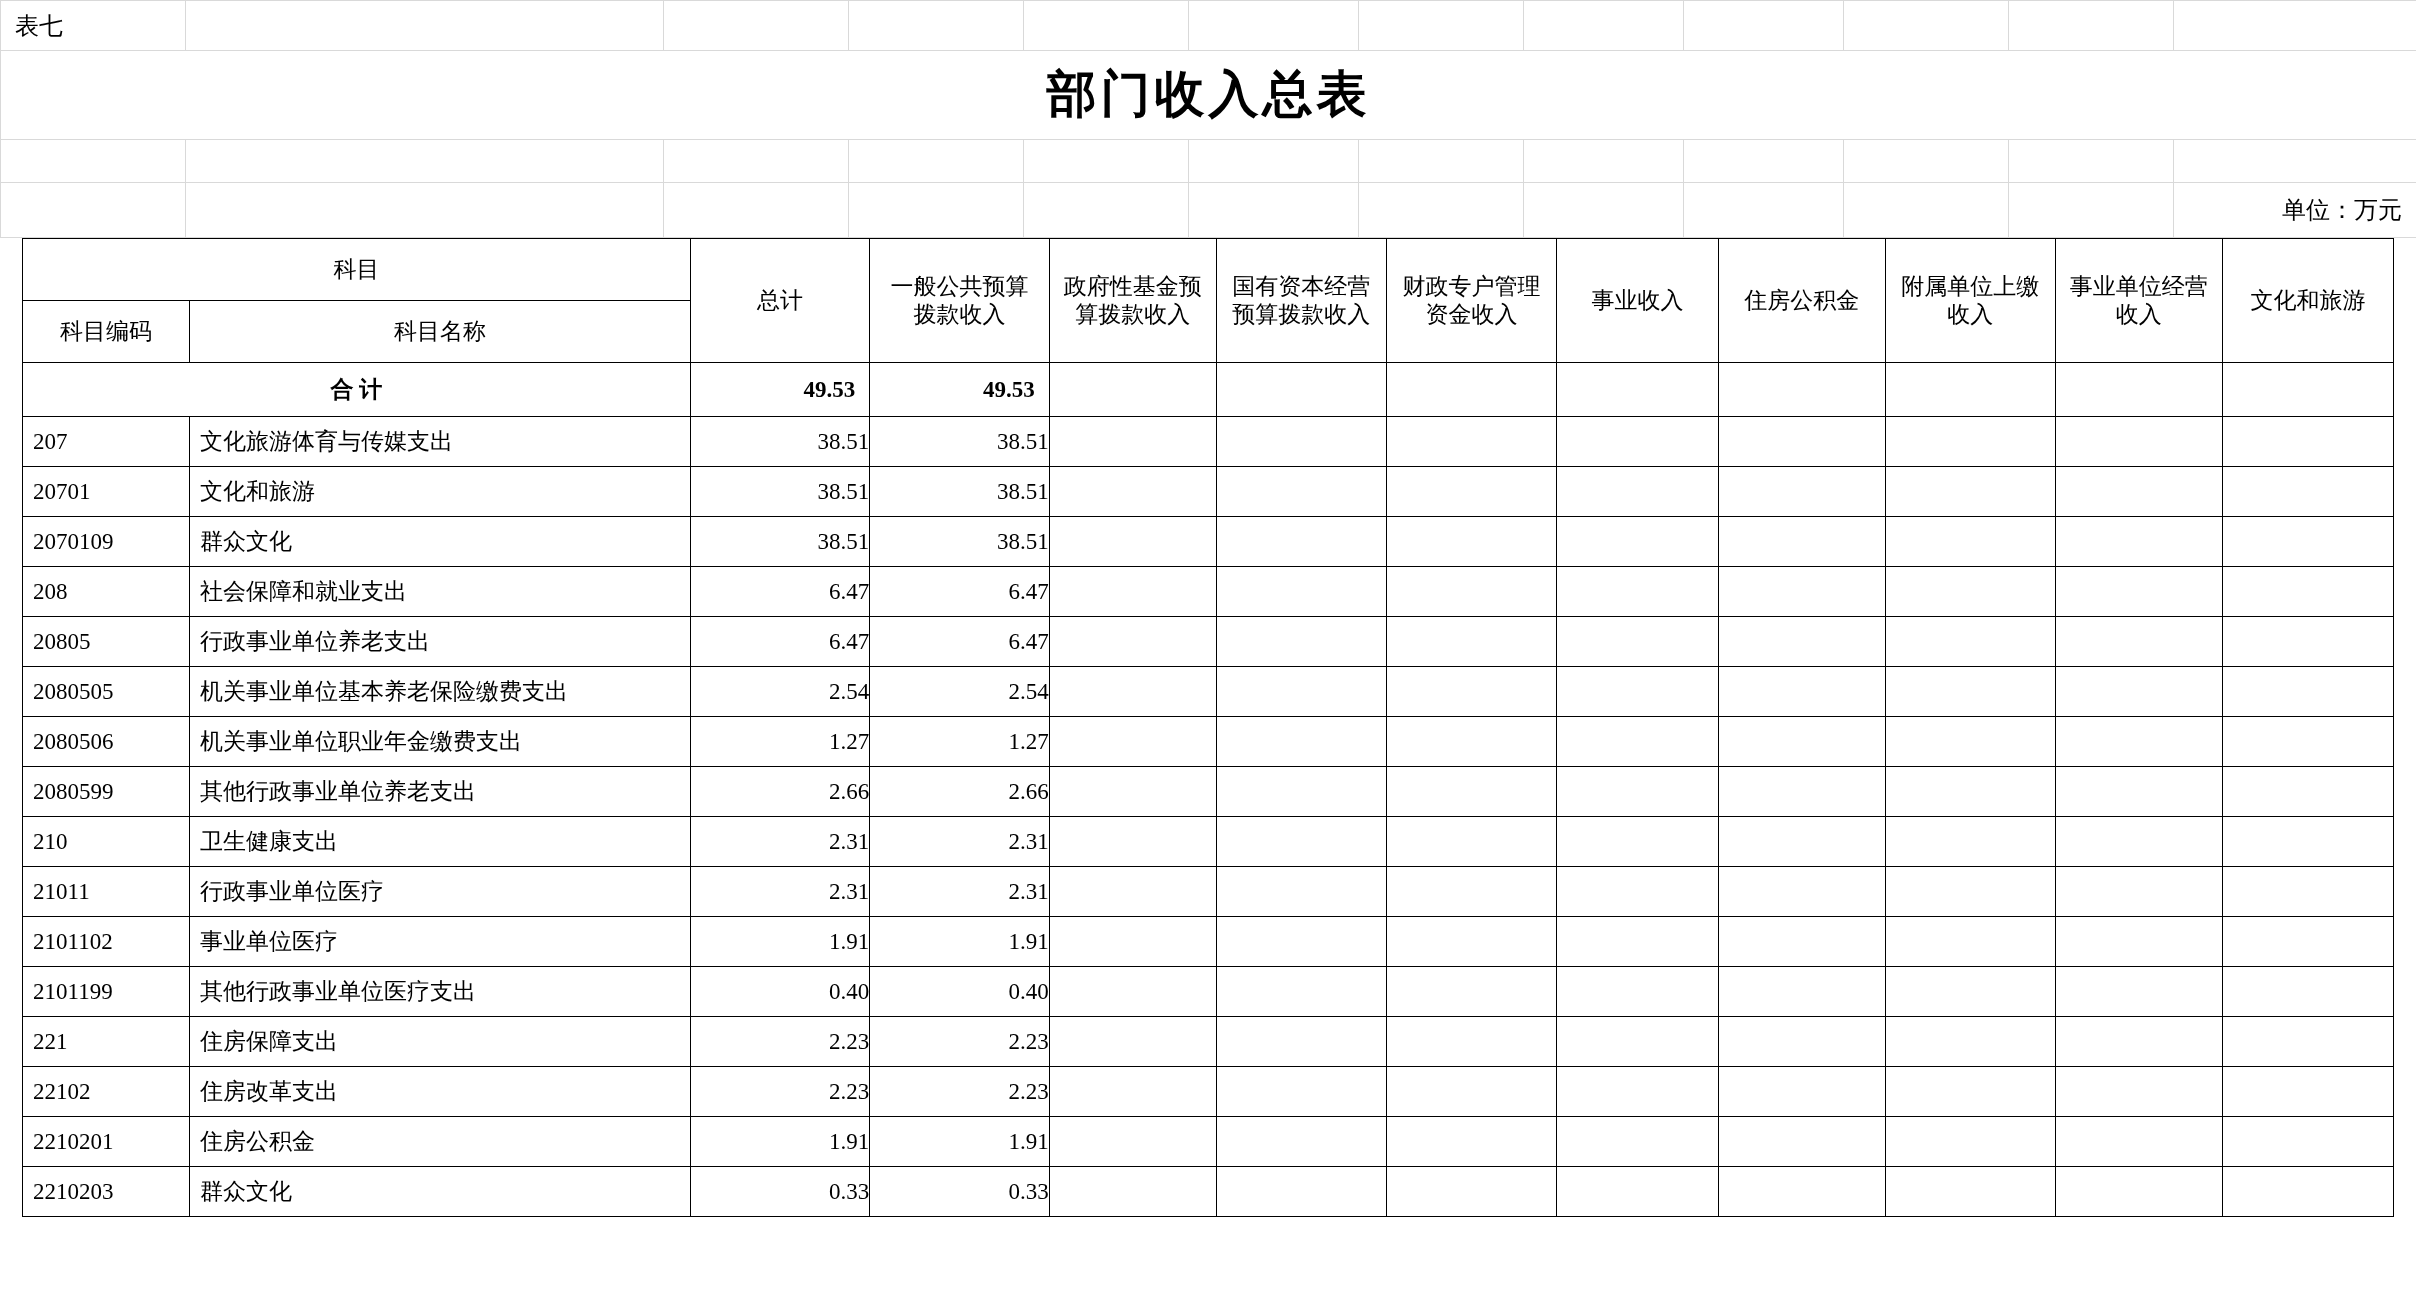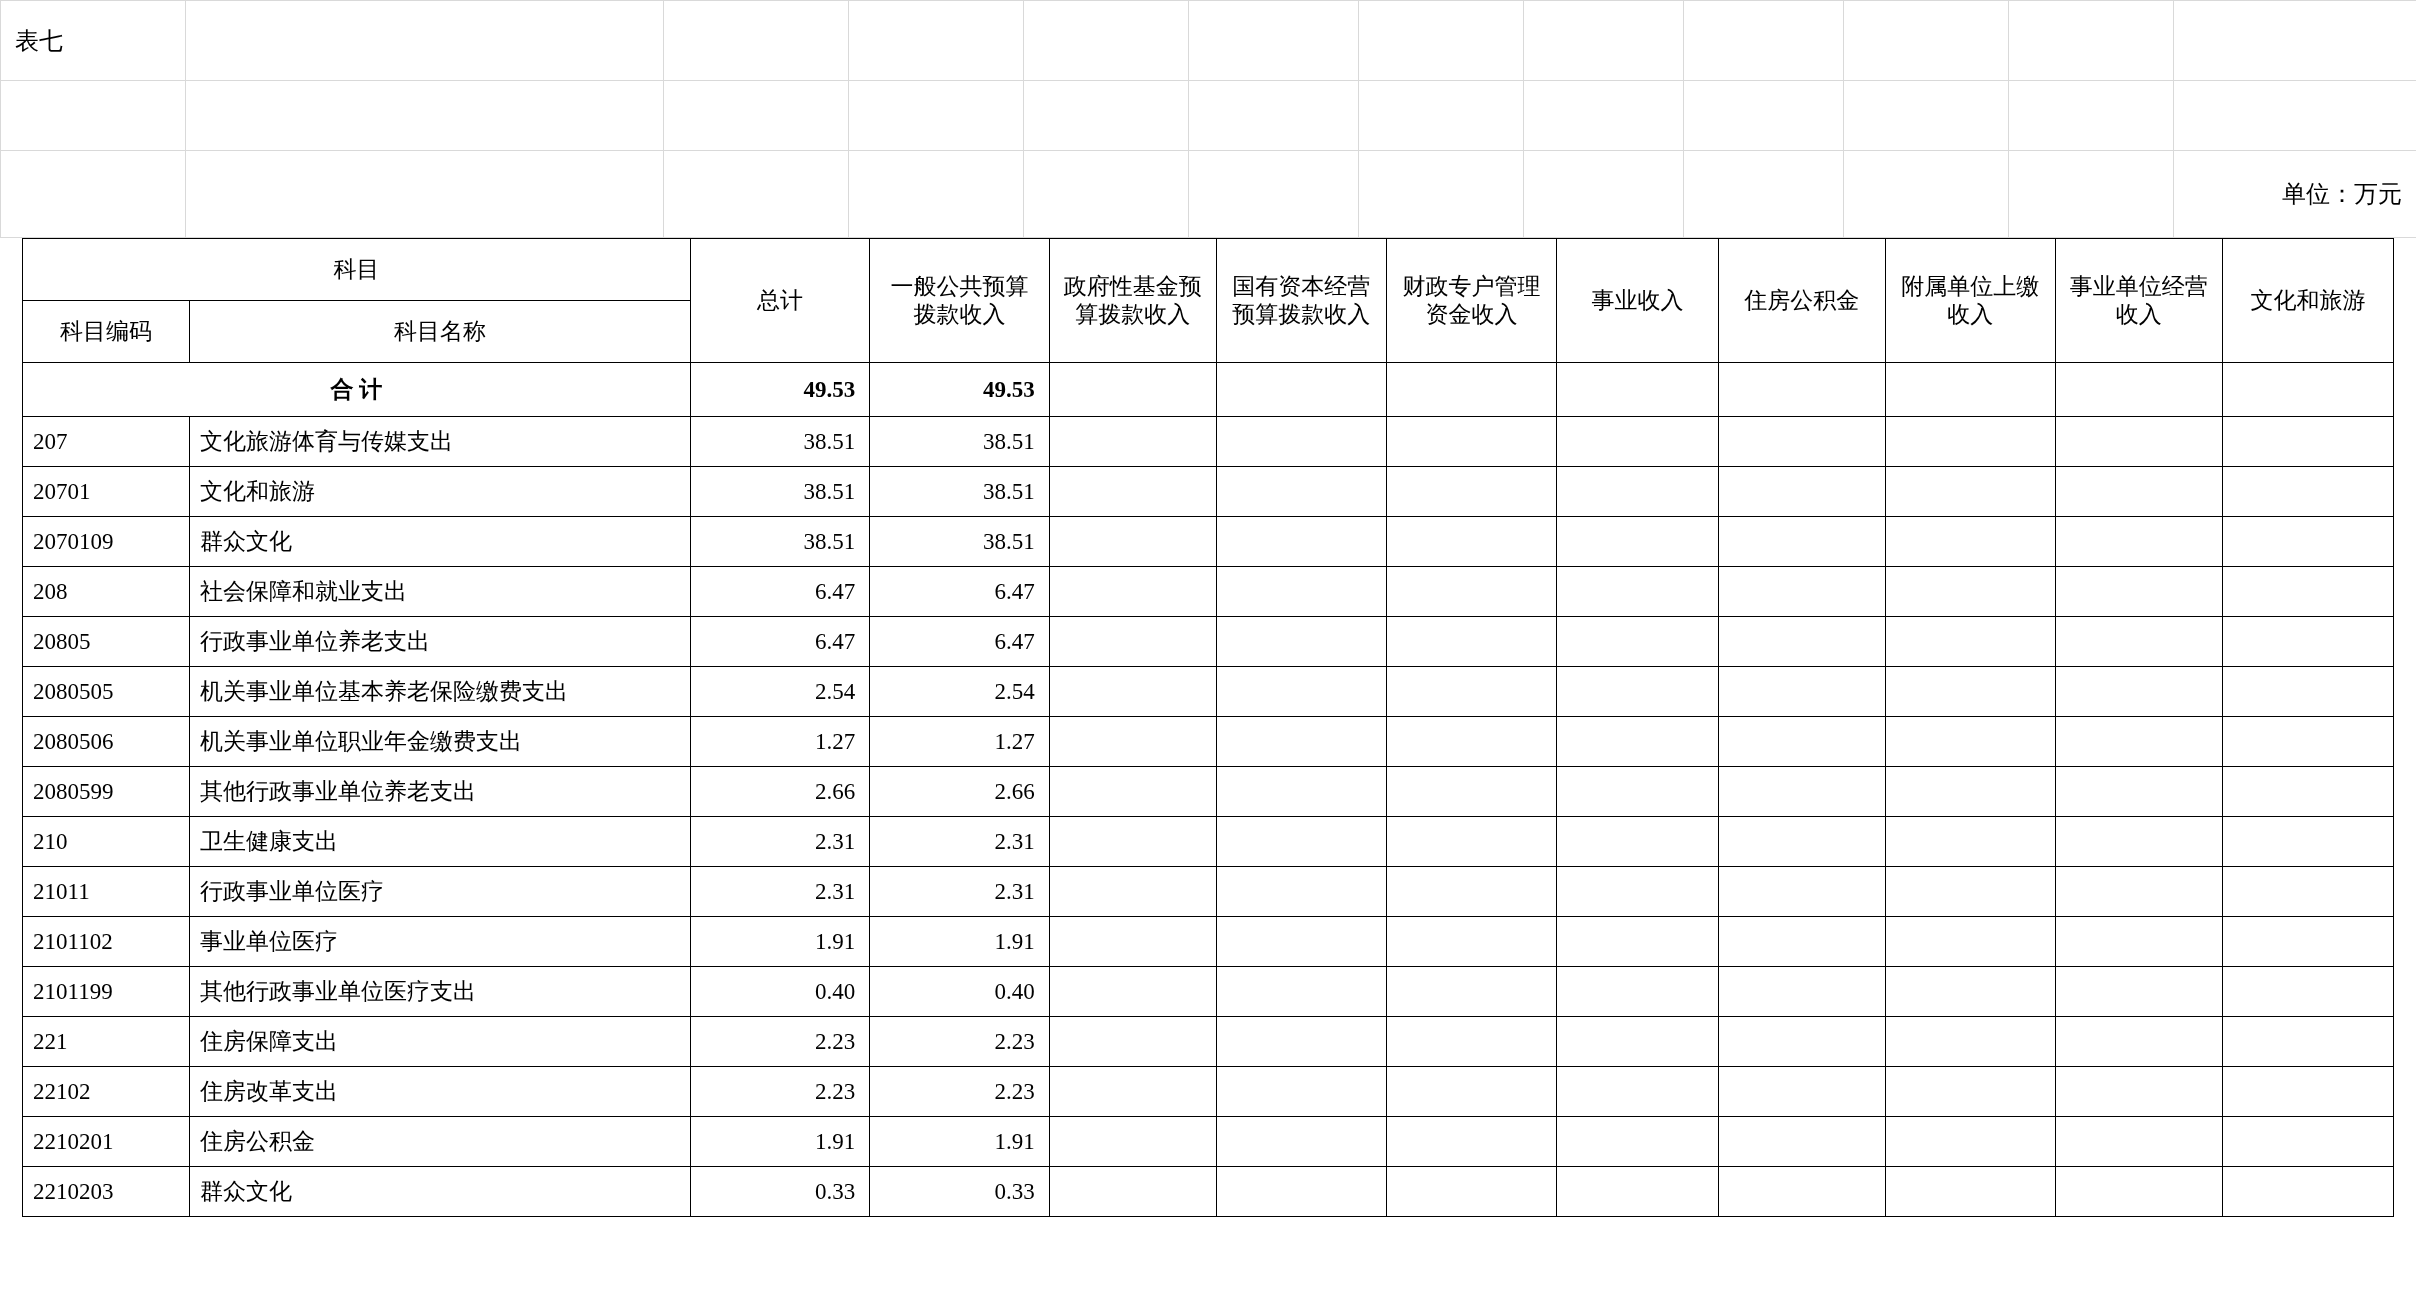--- a/index.html
+++ b/index.html
@@ -115,21 +115,21 @@
     height: 50px;
   }
   td.code {
     text-align: left;
   }
   td.name {
     text-align: left;
   }
   td.num {
     text-align: right;
-    padding-right: 14px;
+    padding-right: 0;
   }
   td.blank {
     text-align: center;
   }
   .ind0 { padding-left: 12px; }
   .ind1 { padding-left: 22px; }
   .nind0 { padding-left: 28px; }
   .nind1 { padding-left: 42px; }
   .nind2 { padding-left: 58px; }
 </style>
@@ -160,20 +160,23 @@
       <td></td>
       <td></td>
       <td></td>
       <td></td>
       <td></td>
       <td></td>
       <td></td>
       <td></td>
       <td></td>
       <td></td>
+    </tr>
+    <tr class="title-row">
+      <td colspan="12" class="doc-title">部门收入总表</td>
     </tr>
     <tr class="blank-row">
       <td></td>
       <td></td>
       <td></td>
       <td></td>
       <td></td>
       <td></td>
       <td></td>
       <td></td>

